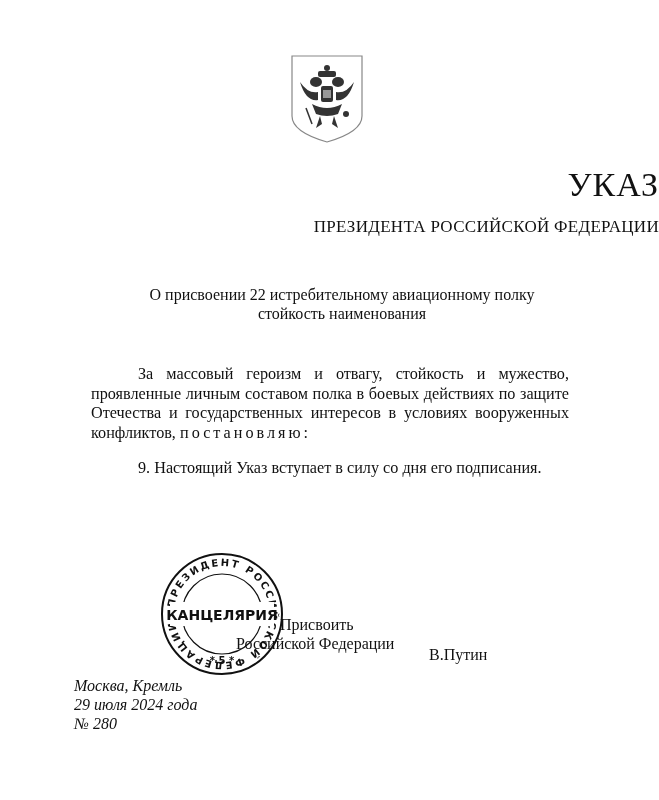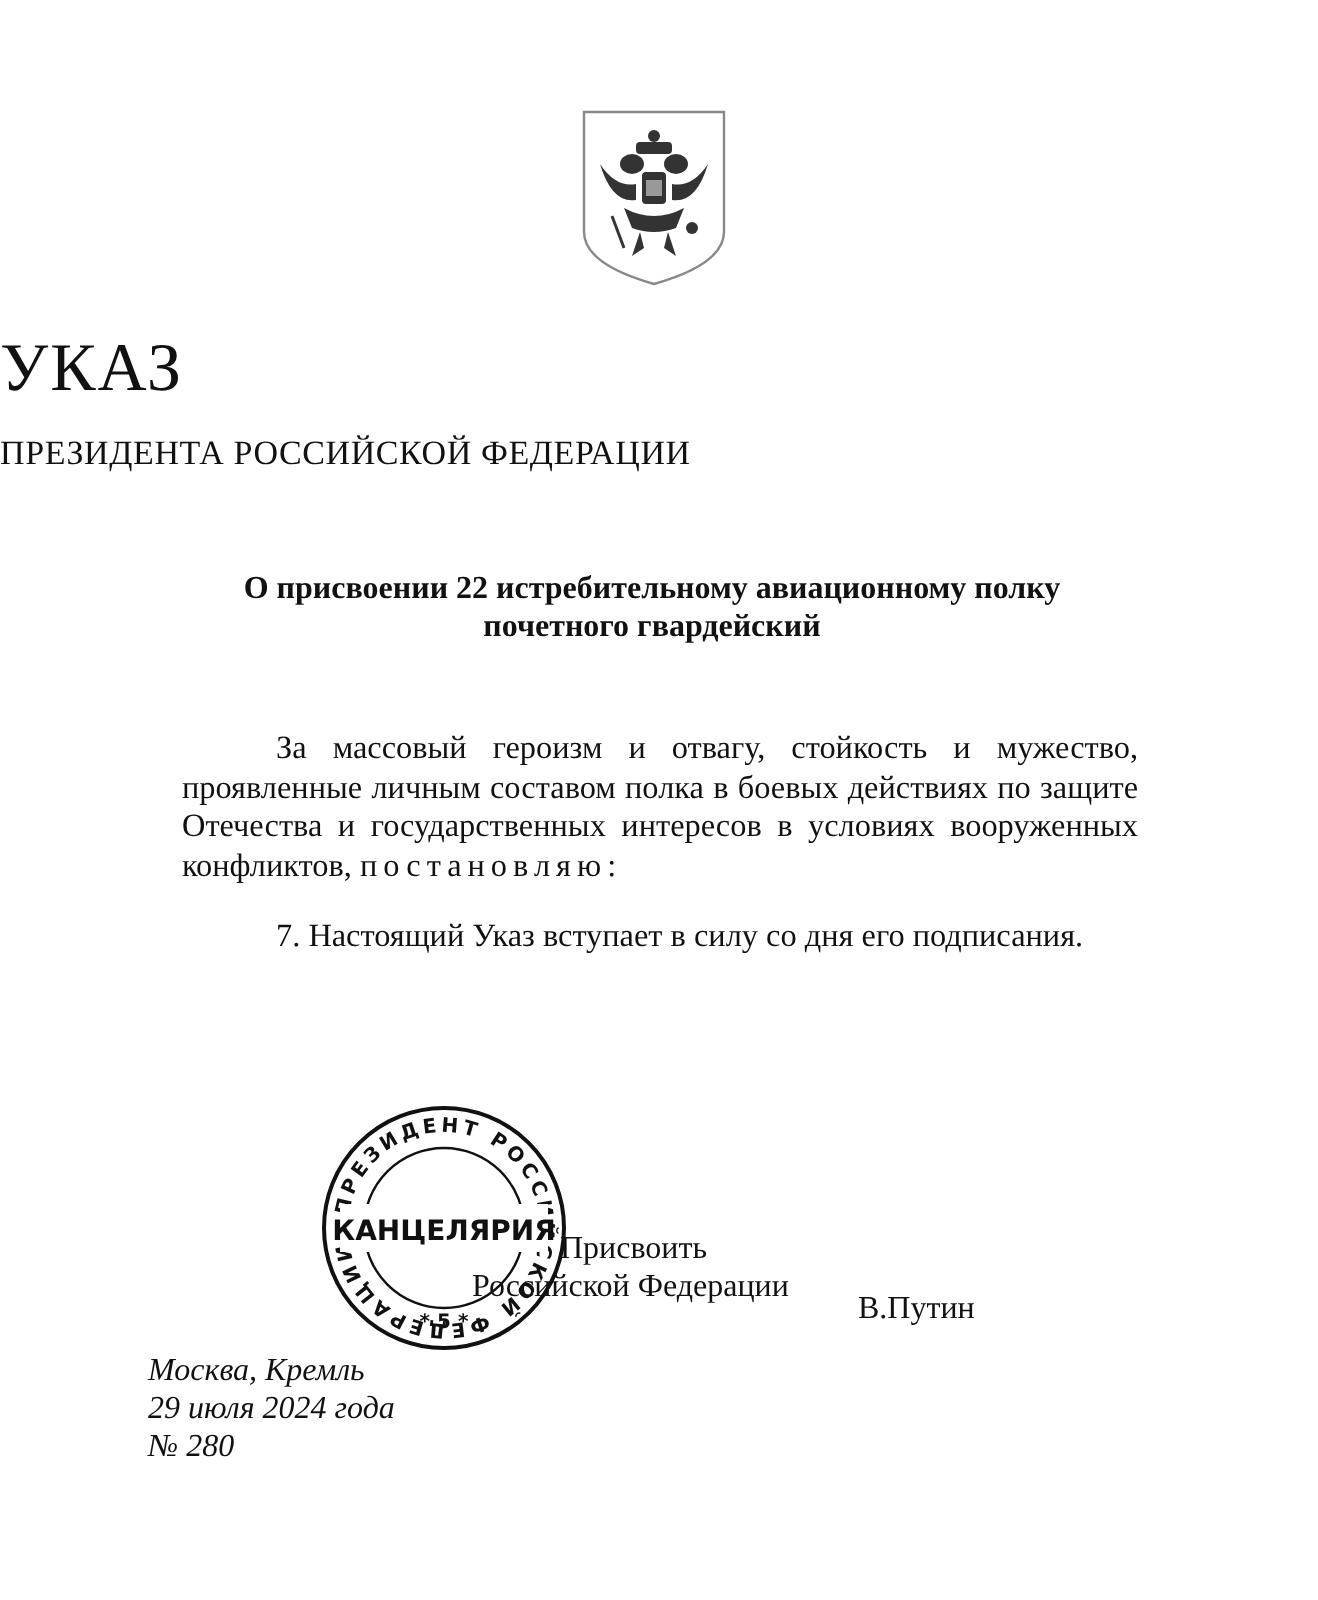--- a/index.html
+++ b/index.html
@@ -1,23 +1,23 @@
 <!DOCTYPE html>
 <html><head>
 <meta charset="utf-8">
 <style>
   html, body { margin: 0; padding: 0; background: #ffffff; }
   body { width: 659px; height: 800px; position: relative; overflow: hidden;
          font-family: "Liberation Serif", "DejaVu Serif", serif; color: #111; }
   .emblem { position: absolute; left: 288px; top: 52px; width: 78px; height: 92px; }
-  .title { position: absolute; left: 0; width: 659px; text-align: left; }
+  .title { position: absolute; left: 0; width: 659px; text-align: right; }
   .ukaz { top: 166px; font-size: 34px; letter-spacing: 1px; }
   .pres { top: 217px; font-size: 17px; letter-spacing: 0.3px; }
-  .subject { position: absolute; left: 76px; width: 500px; top: 285px; text-align: center;
-             font-weight: bold; font-size: 16px; line-height: 19px; }
+  .subject { position: absolute; left: 92px; width: 500px; top: 285px; text-align: center;
+             font-weight: normal; font-size: 16px; line-height: 19px; }
   .body { position: absolute; left: 75px; width: 510px; top: 349px; font-size: 16.2px;
           line-height: 19.5px; text-align: justify; }
   .body p { margin: 16px; text-indent: 47px; text-align: justify; }
   .spaced { letter-spacing: 3px; }
   .sig { position: absolute; font-size: 16px; }
   .stamp { position: absolute; left: 160px; top: 552px; width: 124px; height: 124px; }
   .place { position: absolute; left: 74px; top: 676px; font-size: 16px; line-height: 19px; font-style: italic; }
 </style>
 </head>
 <body>
@@ -41,26 +41,26 @@
     </g>
     <rect x="35" y="38" width="8" height="8" fill="#fff" opacity="0.5"></rect>
   </svg>
 </div>
 
 <div class="title ukaz">УКАЗ</div>
 <div class="title pres">ПРЕЗИДЕНТА РОССИЙСКОЙ ФЕДЕРАЦИИ</div>
 
 <div class="subject">
   <div>О присвоении 22 истребительному авиационному полку</div>
-  <div>почетного гвардейский</div>
+  <div>стойкость наименования</div>
 </div>
 
 <div class="body">
   <p><span>За массовый героизм и отвагу, стойкость и мужество, проявленные личным составом полка в боевых действиях по защите Отечества и государственных интересов в условиях вооруженных конфликтов,</span> <span class="spaced">постановляю:</span></p>
-  <p>7. Настоящий Указ вступает в силу со дня его подписания.</p>
+  <p>9. Настоящий Указ вступает в силу со дня его подписания.</p>
 </div>
 
 <div class="stamp">
   <svg width="124" height="124" viewBox="0 0 124 124">
     <defs>
       <path id="ring" d="M62,62 m-48,0 a48,48 0 1,1 96,0 a48,48 0 1,1 -96,0"></path>
     </defs>
     <circle cx="62" cy="62" r="60" fill="none" stroke="#111" stroke-width="2"></circle>
     <circle cx="62" cy="62" r="40" fill="none" stroke="#111" stroke-width="1.2"></circle>
     <text font-family="DejaVu Sans, sans-serif" font-size="10" font-weight="bold" fill="#111" letter-spacing="2">

